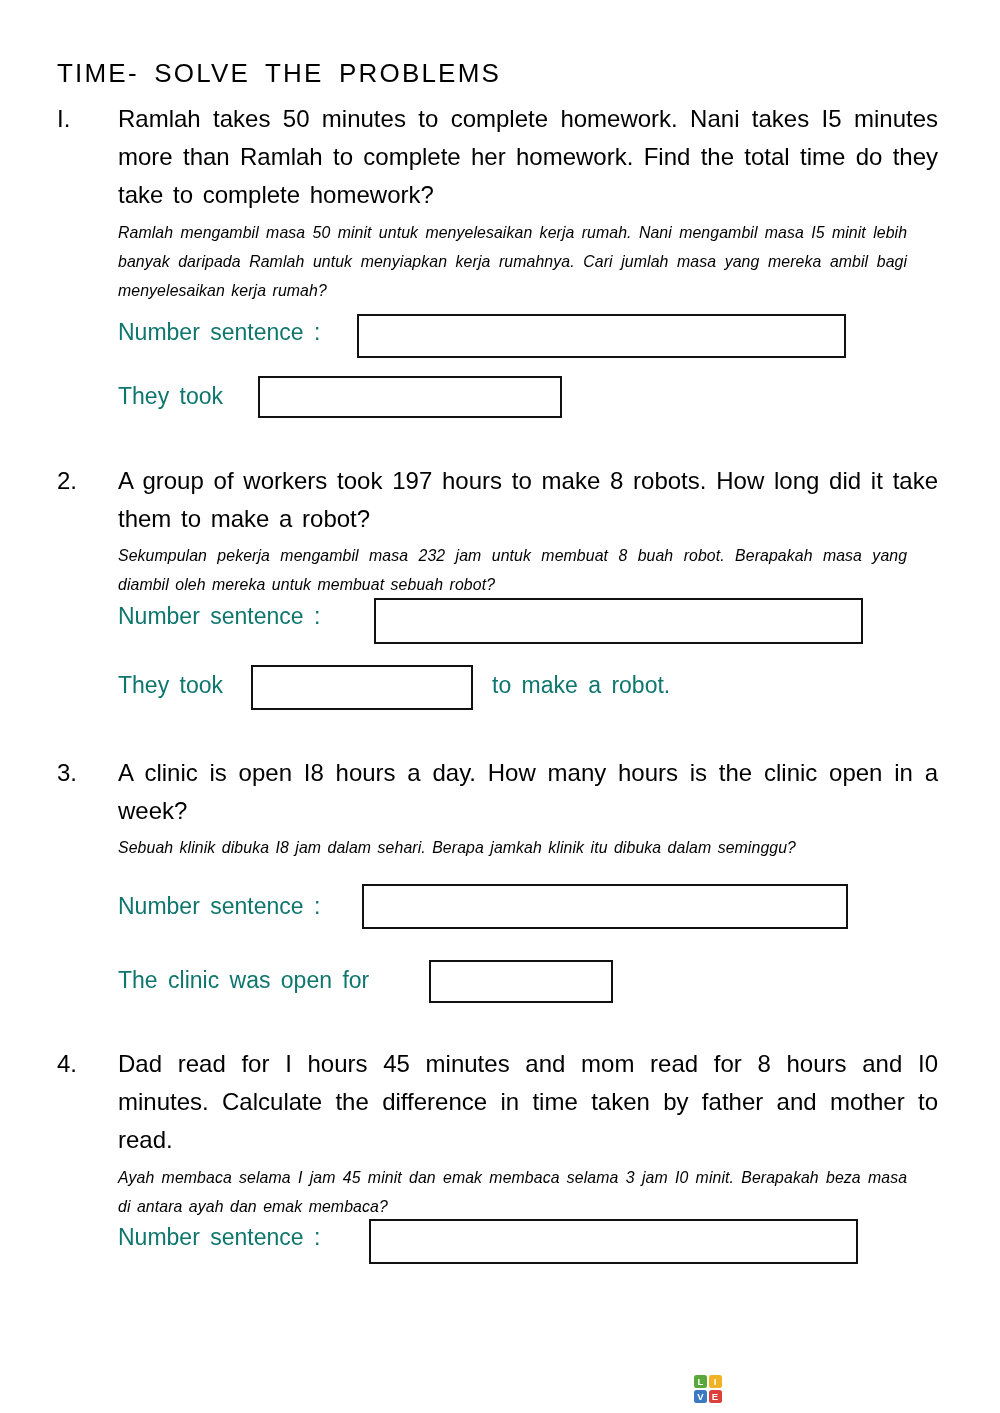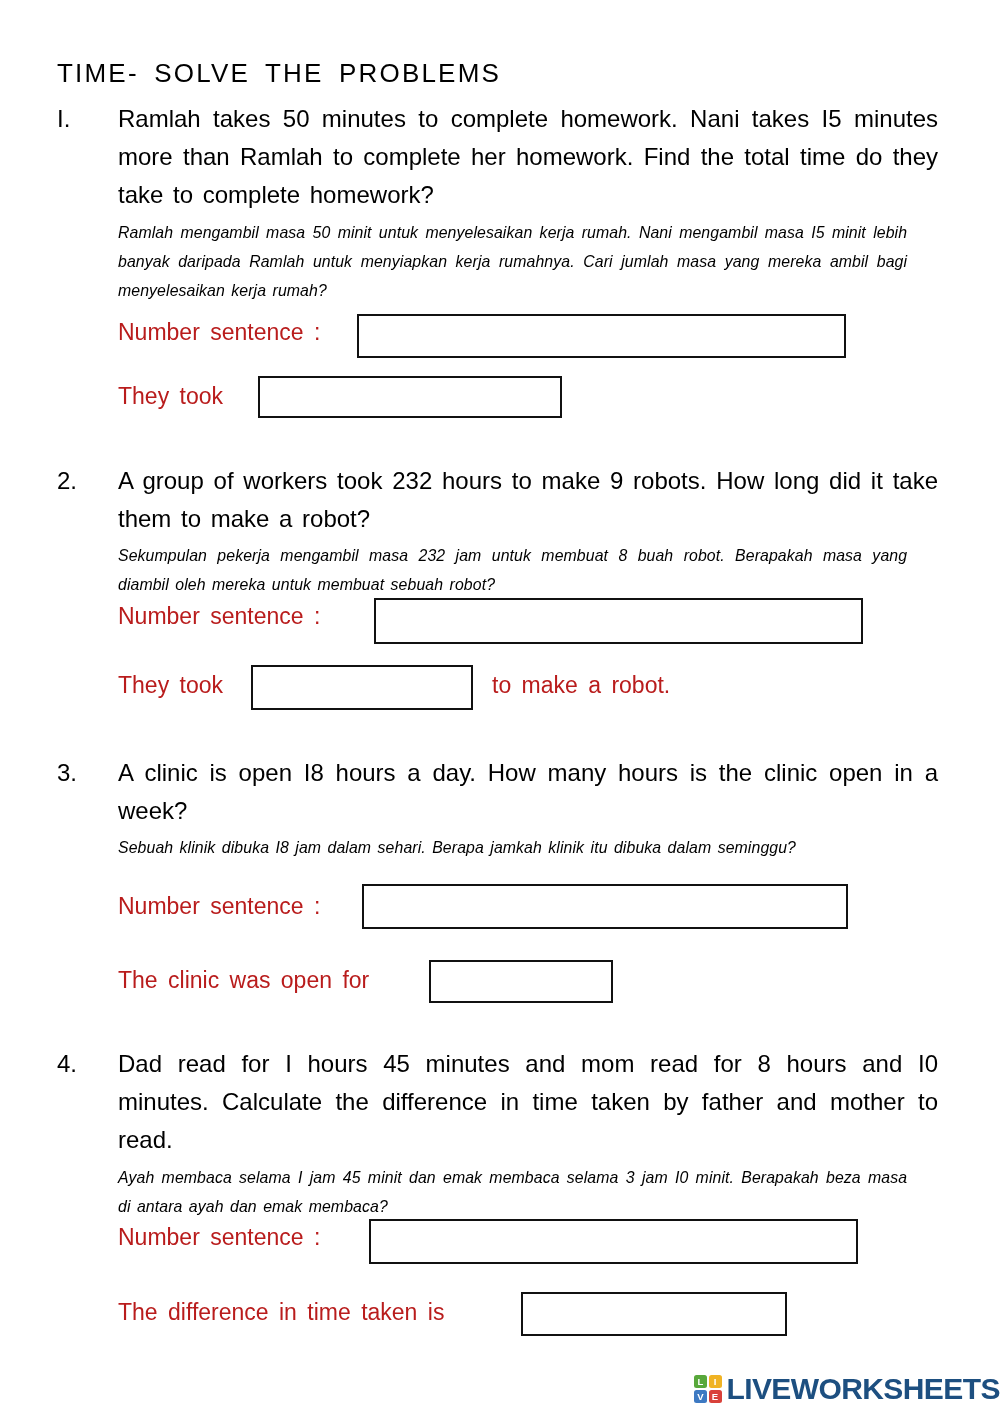--- a/index.html
+++ b/index.html
@@ -85,21 +85,21 @@
     position: absolute;
     left: 0;
     width: 1000px;
     height: 48px;
   }
   .ans-label {
     position: absolute;
     font-size: 23px;
     line-height: 44px;
     word-spacing: 4px;
-    color: #b91c1c;
+    color: #0f766e;
     white-space: nowrap;
   }
   .ans-label.after {
     
   }
   .ans-box {
     position: absolute;
     box-sizing: border-box;
     background: #ffffff;
     border: 2px solid #111111;
@@ -158,21 +158,21 @@
     <div class="ans-label" style="left:118px; top:0;">Number sentence :</div>
     <div class="ans-box" style="left:357px; top:4px; width:489px; height:44px;"></div>
   </div>
   <div class="ans-row" style="top:374px;">
     <div class="ans-label" style="left:118px; top:0;">They took</div>
     <div class="ans-box" style="left:258px; top:2px; width:304px; height:42px;"></div>
   </div>
 
   <div class="question" style="top:462px;">
     <div class="q-number">2.</div>
-    <div class="q-en">A group of workers took 232 hours to make 9 robots. How long did it take them to make a robot?</div>
+    <div class="q-en">A group of workers took 197 hours to make 8 robots. How long did it take them to make a robot?</div>
     <div class="q-ms" style="top:79px;">Sekumpulan pekerja mengambil masa 232 jam untuk membuat 8 buah robot.  Berapakah masa yang diambil oleh mereka untuk membuat sebuah robot?</div>
   </div>
   <div class="ans-row" style="top:594px;">
     <div class="ans-label" style="left:118px; top:0;">Number sentence :</div>
     <div class="ans-box" style="left:374px; top:4px; width:489px; height:46px;"></div>
   </div>
   <div class="ans-row" style="top:663px;">
     <div class="ans-label" style="left:118px; top:0;">They took</div>
     <div class="ans-box" style="left:251px; top:2px; width:222px; height:45px;"></div>
     <div class="ans-label after" style="left:492px; top:0;">to make a robot.</div>
@@ -193,29 +193,24 @@
   </div>
 
   <div class="question" style="top:1045px;">
     <div class="q-number">4.</div>
     <div class="q-en">Dad read for I hours 45 minutes and mom read for 8 hours and I0 minutes.  Calculate the difference in time taken by father and mother to read.</div>
     <div class="q-ms" style="top:118px;">Ayah membaca selama I jam 45 minit dan emak membaca selama 3 jam I0 minit. Berapakah beza masa di antara ayah dan emak membaca?</div>
   </div>
   <div class="ans-row" style="top:1215px;">
     <div class="ans-label" style="left:118px; top:0;">Number sentence :</div>
     <div class="ans-box" style="left:369px; top:4px; width:489px; height:45px;"></div>
-  </div>
-  <div class="ans-row" style="top:1290px;">
-    <div class="ans-label" style="left:118px; top:0;">The difference in time taken is</div>
-    <div class="ans-box" style="left:521px; top:2px; width:266px; height:44px;"></div>
   </div>
 
   <div class="footer-logo">
     <div class="logo-tiles">
       <div class="logo-tile" style="background: rgb(88, 168, 59);">L</div>
       <div class="logo-tile" style="background: rgb(240, 179, 35);">I</div>
       <div class="logo-tile" style="background: rgb(61, 121, 194);">V</div>
       <div class="logo-tile" style="background: rgb(217, 65, 58);">E</div>
     </div>
-    <div class="logo-wordmark" style="color: rgb(29, 79, 128);">LIVEWORKSHEETS</div>
   </div>
 
 </div>
 
 </body></html>

